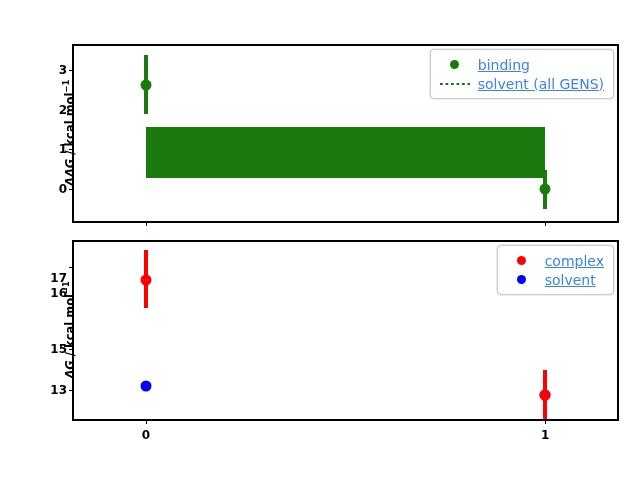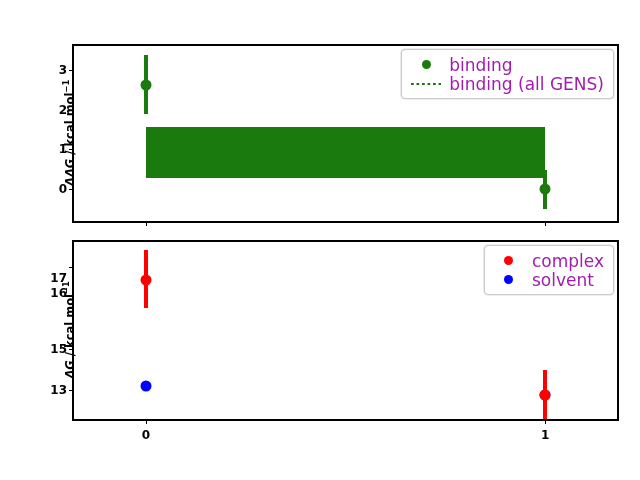--- a/index.html
+++ b/index.html
@@ -190,24 +190,25 @@
   }
   .legend-dotline {
     width: 30px;
     height: 2px;
     display: block;
     background-image: linear-gradient(to right, currentColor 48%, rgba(255,255,255,0) 0%);
     background-size: 5.5px 2px;
     background-repeat: repeat-x;
   }
   .legend-label {
-    font-size: 17px;
-    color: #a21caf;
+    font-size: 14px;
+    color: #3b82f6;
     white-space: nowrap;
     padding-left: 6px;
+    text-decoration: underline;
   }
   #legend-top {
     right: 3px;
     top: 3px;
   }
   #legend-bottom {
     right: 3px;
     top: 3px;
   }
 </style>
@@ -252,21 +253,21 @@
       <div class="legend-row">
         <span class="legend-key">
             <span class="legend-dot" style="background:#1a7a0e"></span>
           </span>
         <span class="legend-label">binding</span>
       </div>
       <div class="legend-row">
         <span class="legend-key">
             <span class="legend-dotline" style="color:#1a7a0e"></span>
           </span>
-        <span class="legend-label">binding (all GENS)</span>
+        <span class="legend-label">solvent (all GENS)</span>
       </div>
     </div>
   </div>
 
   <div class="axes" id="axes-bottom">
 
     <div class="ylabel" id="ylabel-bottom">
       <span class="ital">ΔG</span><span> / kcal mol</span><span class="sup">−1</span>
     </div>
 

